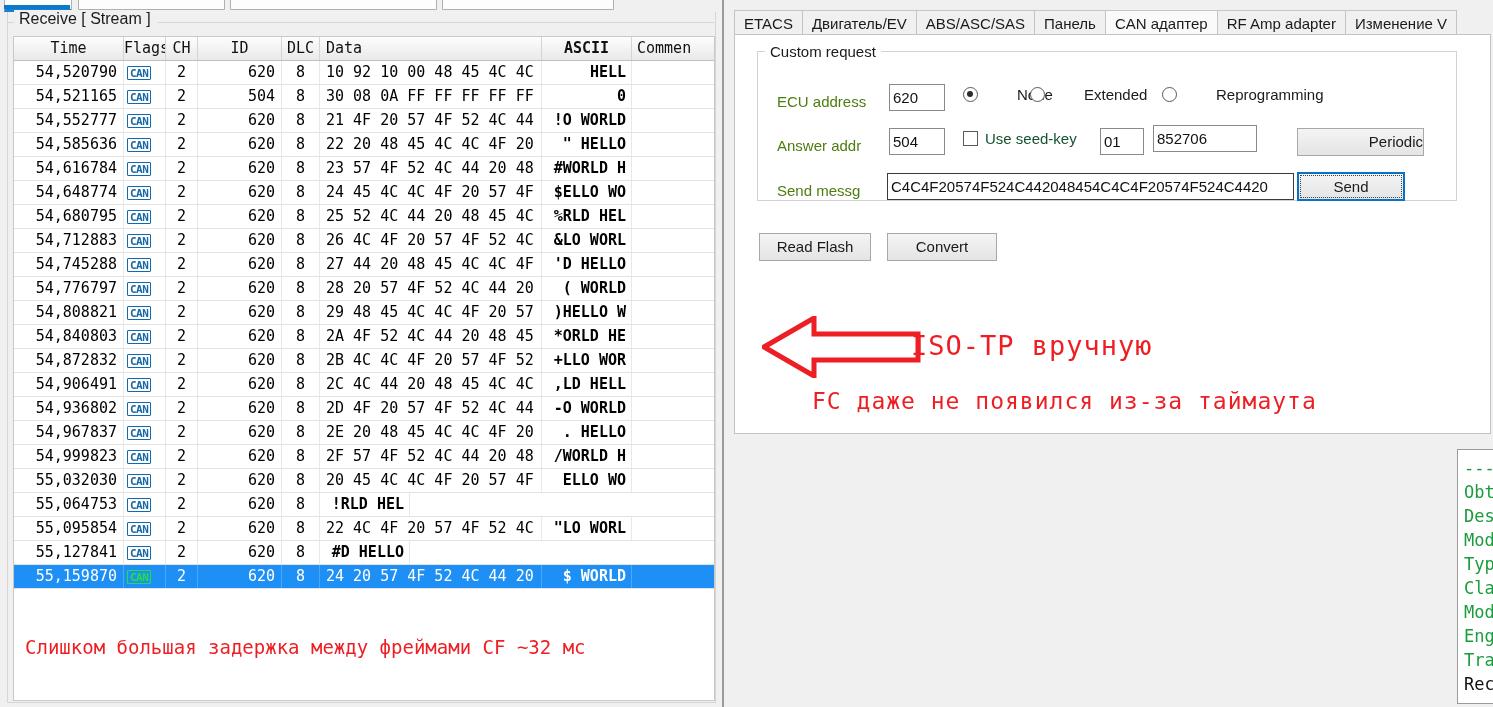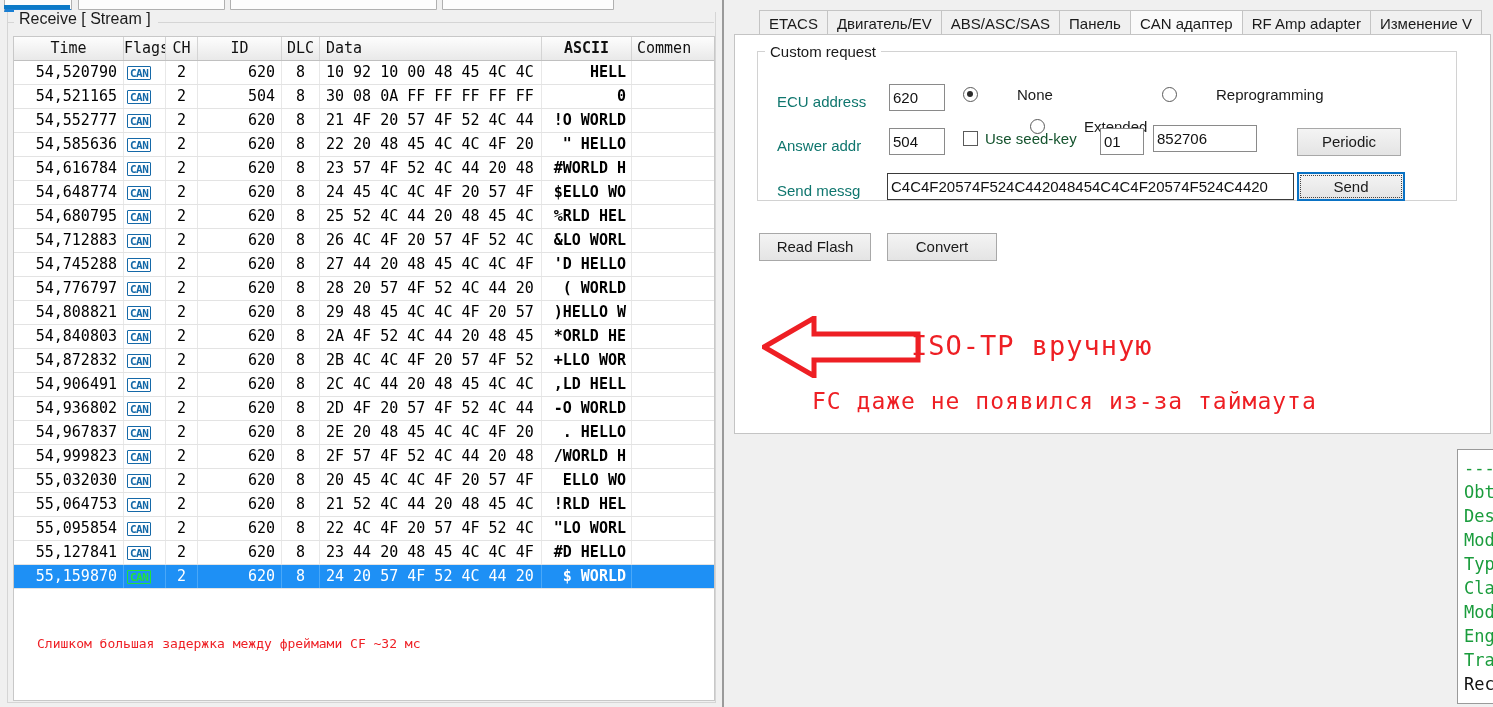--- a/index.html
+++ b/index.html
@@ -122,36 +122,36 @@
   
   #left-note-area {
     position: absolute; left: 13px; top: 622px;
     width: 700px; height: 78px;
     background: #ffffff;
     border-left: 1px solid #c8c8c8;
     border-right: 1px solid #c8c8c8;
     border-bottom: 1px solid #c8c8c8;
   }
   #left-red-note {
-    position: absolute; left: 23px; top: 14px;
+    position: absolute; left: 11px; top: 14px;
     font-family: "DejaVu Sans Mono", monospace;
-    font-size: 13px; color: #ee1f24; white-space: nowrap;
+    font-size: 19px; color: #ee1f24; white-space: nowrap;
   }
 
   
   #right-window {
     position: absolute; left: 722px; top: 0;
     width: 771px; height: 707px;
     background: #f0f0f0;
     border-left: 2px solid #9a9a9a;
     overflow: hidden;
   }
   .rw-tabs {
     position: absolute; left: 10px; top: 8px;
-    display: flex; height: 27px; align-items: flex-end; margin-left: 25px;
+    display: flex; height: 27px; align-items: flex-end;
   }
   .rw-tab {
     height: 25px; line-height: 25px;
     padding: 0 9px;
     font-size: 15px; color: #1a1a1a;
     background: #f0f0f0;
     border: 1px solid #c4c4c4;
     border-bottom: none;
     margin-right: -1px;
     white-space: nowrap;
@@ -173,21 +173,21 @@
     border: 1px solid #d2d2d2;
     box-sizing: border-box;
   }
   .custom-group-label {
     position: absolute; left: 30px; top: 8px;
     font-size: 15px; color: #1a1a1a;
     background: #ffffff; padding: 0 5px;
   }
 
   .field-label {
-    position: absolute; font-size: 15px; color: #0f766e; white-space: nowrap;
+    position: absolute; font-size: 15px; color: #4d7c0f; white-space: nowrap;
   }
   .tb {
     position: absolute;
     border: 1px solid #8a8a8a;
     background: #ffffff;
     font-size: 15px;
     color: #111;
     font-family: "Liberation Sans", sans-serif;
     box-sizing: border-box;
     padding: 0 3px;
@@ -470,41 +470,39 @@
             <div class="td c-data">20 45 4C 4C 4F 20 57 4F</div>
             <div class="td c-ascii">ELLO WO</div>
             <div class="td c-comm"></div>
           </div>
           <div class="trow">
             <div class="td c-time">55,064753</div>
             <div class="td c-flags"><span class="can-badge">CAN</span></div>
             <div class="td c-ch">2</div>
             <div class="td c-id">620</div>
             <div class="td c-dlc">8</div>
-            <div class="td c-data">21 52 4C 44 20 48 45 4C</div>
             <div class="td c-ascii">!RLD HEL</div>
             <div class="td c-comm"></div>
           </div>
           <div class="trow">
             <div class="td c-time">55,095854</div>
             <div class="td c-flags"><span class="can-badge">CAN</span></div>
             <div class="td c-ch">2</div>
             <div class="td c-id">620</div>
             <div class="td c-dlc">8</div>
             <div class="td c-data">22 4C 4F 20 57 4F 52 4C</div>
             <div class="td c-ascii">"LO WORL</div>
             <div class="td c-comm"></div>
           </div>
           <div class="trow">
             <div class="td c-time">55,127841</div>
             <div class="td c-flags"><span class="can-badge">CAN</span></div>
             <div class="td c-ch">2</div>
             <div class="td c-id">620</div>
             <div class="td c-dlc">8</div>
-            <div class="td c-data">23 44 20 48 45 4C 4C 4F</div>
             <div class="td c-ascii">#D HELLO</div>
             <div class="td c-comm"></div>
           </div>
           <div class="trow selected">
             <div class="td c-time">55,159870</div>
             <div class="td c-flags"><span class="can-badge">CAN</span></div>
             <div class="td c-ch">2</div>
             <div class="td c-id">620</div>
             <div class="td c-dlc">8</div>
             <div class="td c-data">24 20 57 4F 52 4C 44 20</div>
@@ -536,39 +534,39 @@
       <div class="custom-group"></div>
       <div class="custom-group-label">Custom request</div>
 
       <div class="field-label" style="left:42px; top:58px;">ECU address</div>
       <div class="tb" style="left:154px; top:49px; width:56px; height:27px; line-height:25px;">620</div>
 
       <div class="radio-wrap" style="left:228px; top:51px;">
         <span class="radio checked"></span>
         <span>None</span>
       </div>
-      <div class="radio-wrap" style="left:295px; top:51px;margin-top:32px;">
+      <div class="radio-wrap" style="left:295px; top:51px;">
         <span class="radio"></span>
         <span>Extended</span>
       </div>
       <div class="radio-wrap" style="left:427px; top:51px;">
         <span class="radio"></span>
         <span>Reprogramming</span>
       </div>
 
       <div class="field-label" style="left:42px; top:102px;">Answer addr</div>
       <div class="tb" style="left:154px; top:93px; width:56px; height:27px; line-height:25px;">504</div>
 
       <div class="cb-wrap" style="left:228px; top:95px;">
         <span class="cbox"></span>
         <span>Use seed-key</span>
       </div>
       <div class="tb" style="left:365px; top:93px; width:44px; height:27px; line-height:25px;">01</div>
       <div class="tb" style="left:418px; top:90px; width:104px; height:27px; line-height:25px;">852706</div>
-      <div class="btn" style="left:562px; top:93px; width:104px; height:28px; line-height:26px;">Periodic</div>
+      <div class="btn" style="left:562px; top:93px; width:127px; height:28px; line-height:26px;text-align:right;">Periodic</div>
 
       <div class="field-label" style="left:42px; top:147px;">Send messg</div>
       <div class="tb" style="left:152px; top:138px; width:407px; height:27px; line-height:25px; border:1.5px solid #3a3a3a; font-family:'Liberation Sans',sans-serif;">C4C4F20574F524C442048454C4C4F20574F524C4420</div>
       <div class="btn focused" style="left:562px; top:137px; width:108px; height:29px; line-height:25px;">
         <span class="focusring"></span>
         <span>Send</span>
       </div>
 
       <div class="btn" style="left:24px; top:198px; width:112px; height:28px; line-height:26px;">Read Flash</div>
       <div class="btn" style="left:152px; top:198px; width:110px; height:28px; line-height:26px;">Convert</div>

